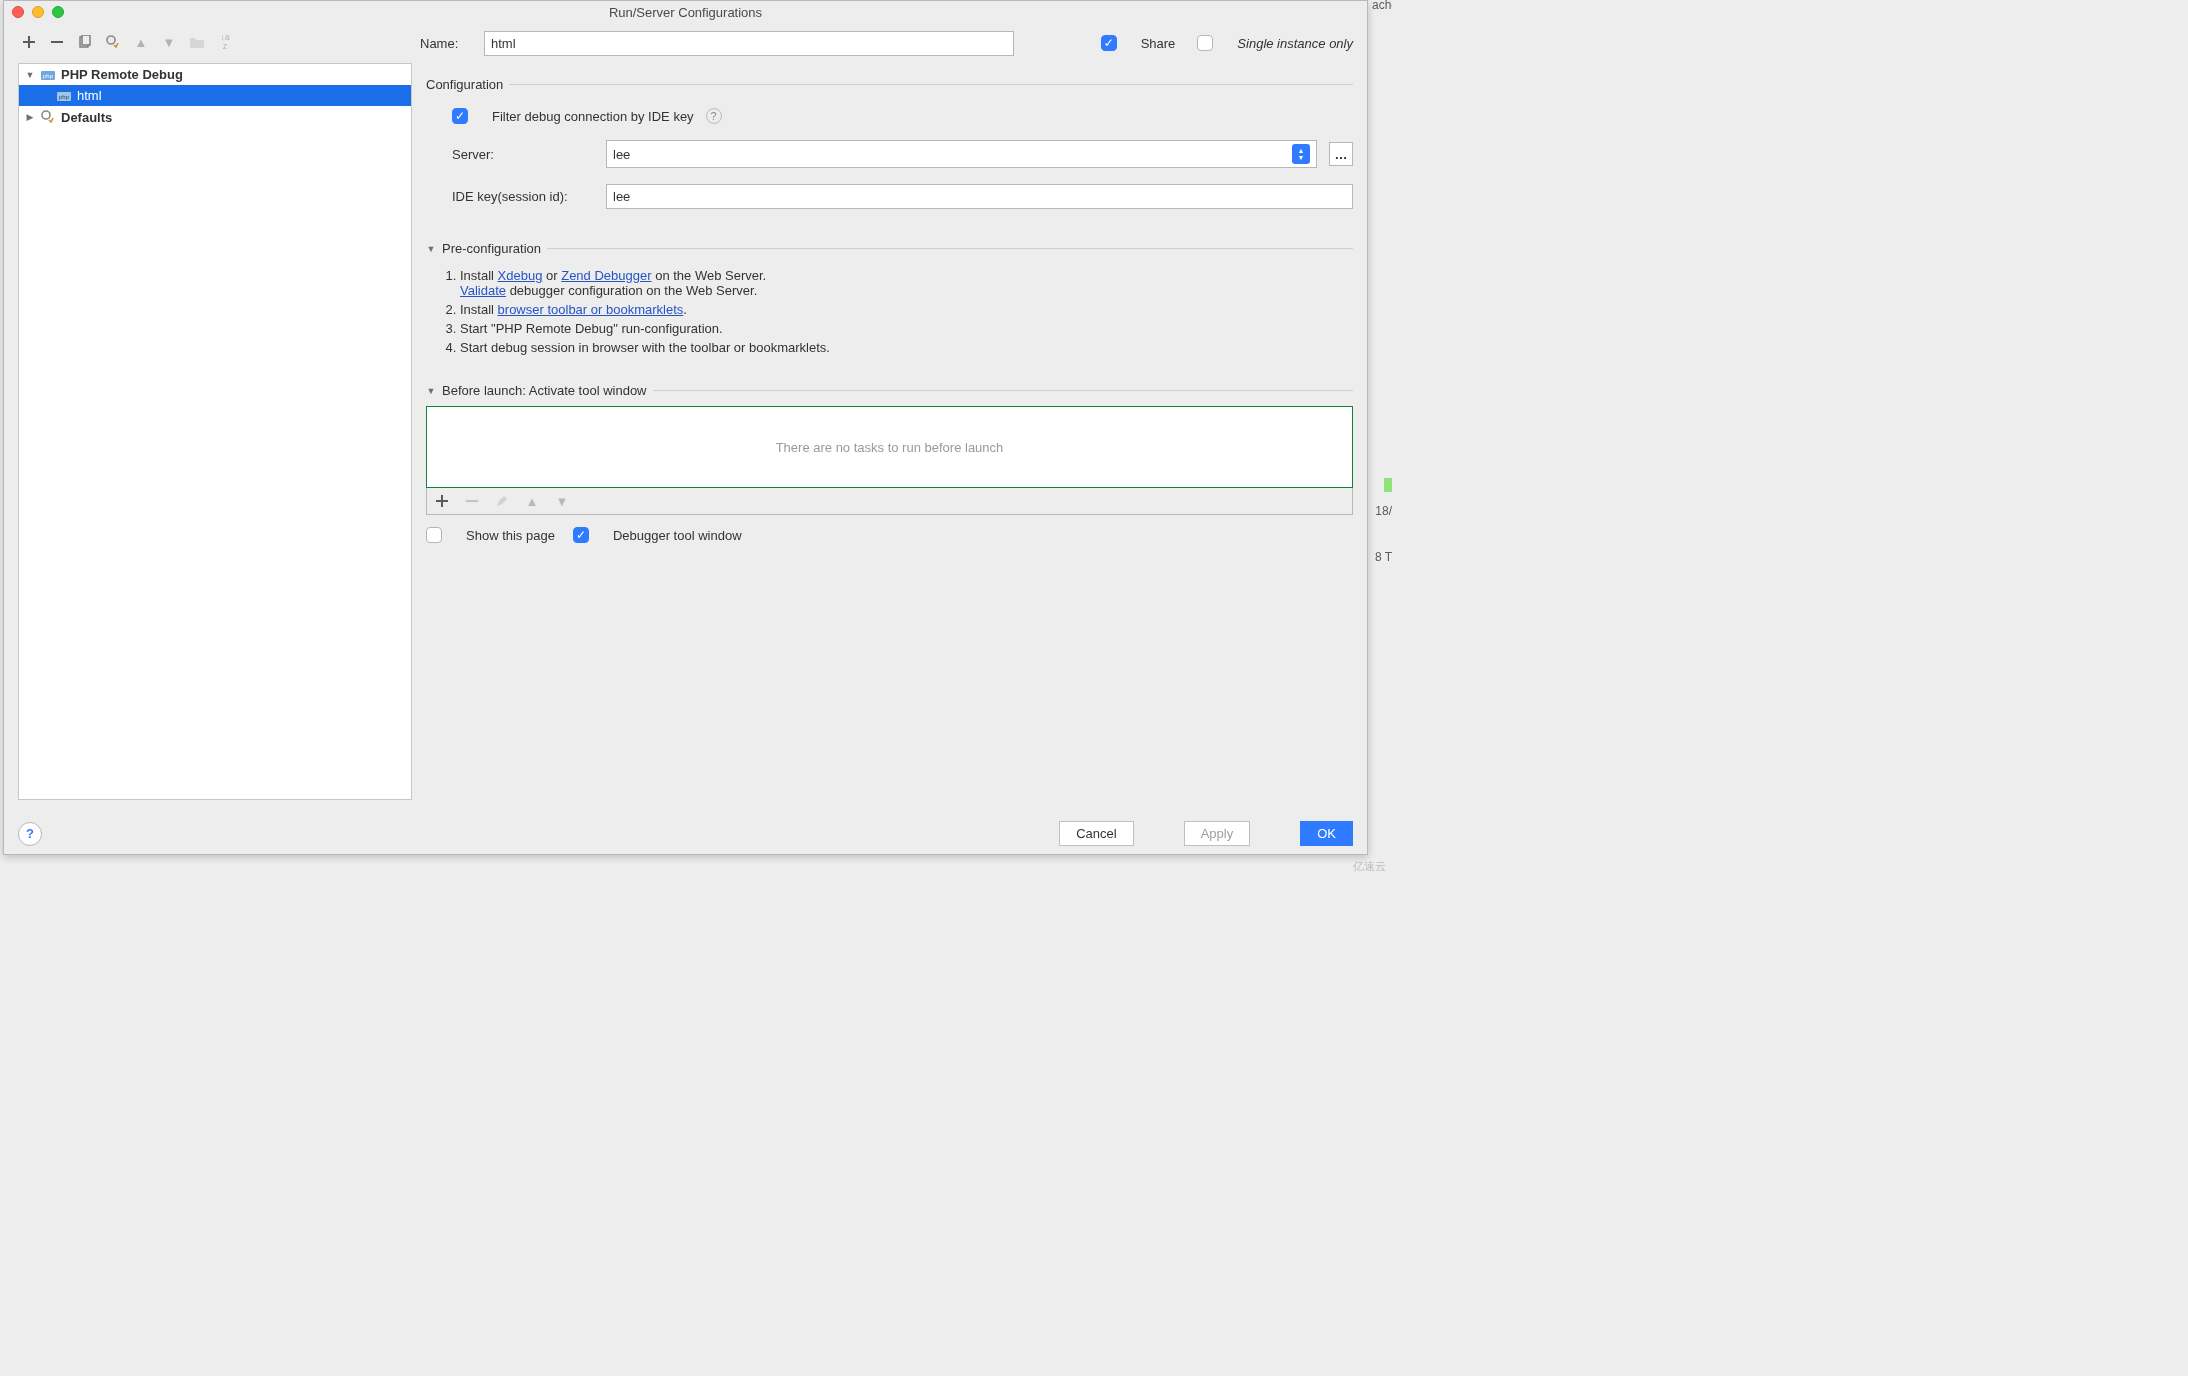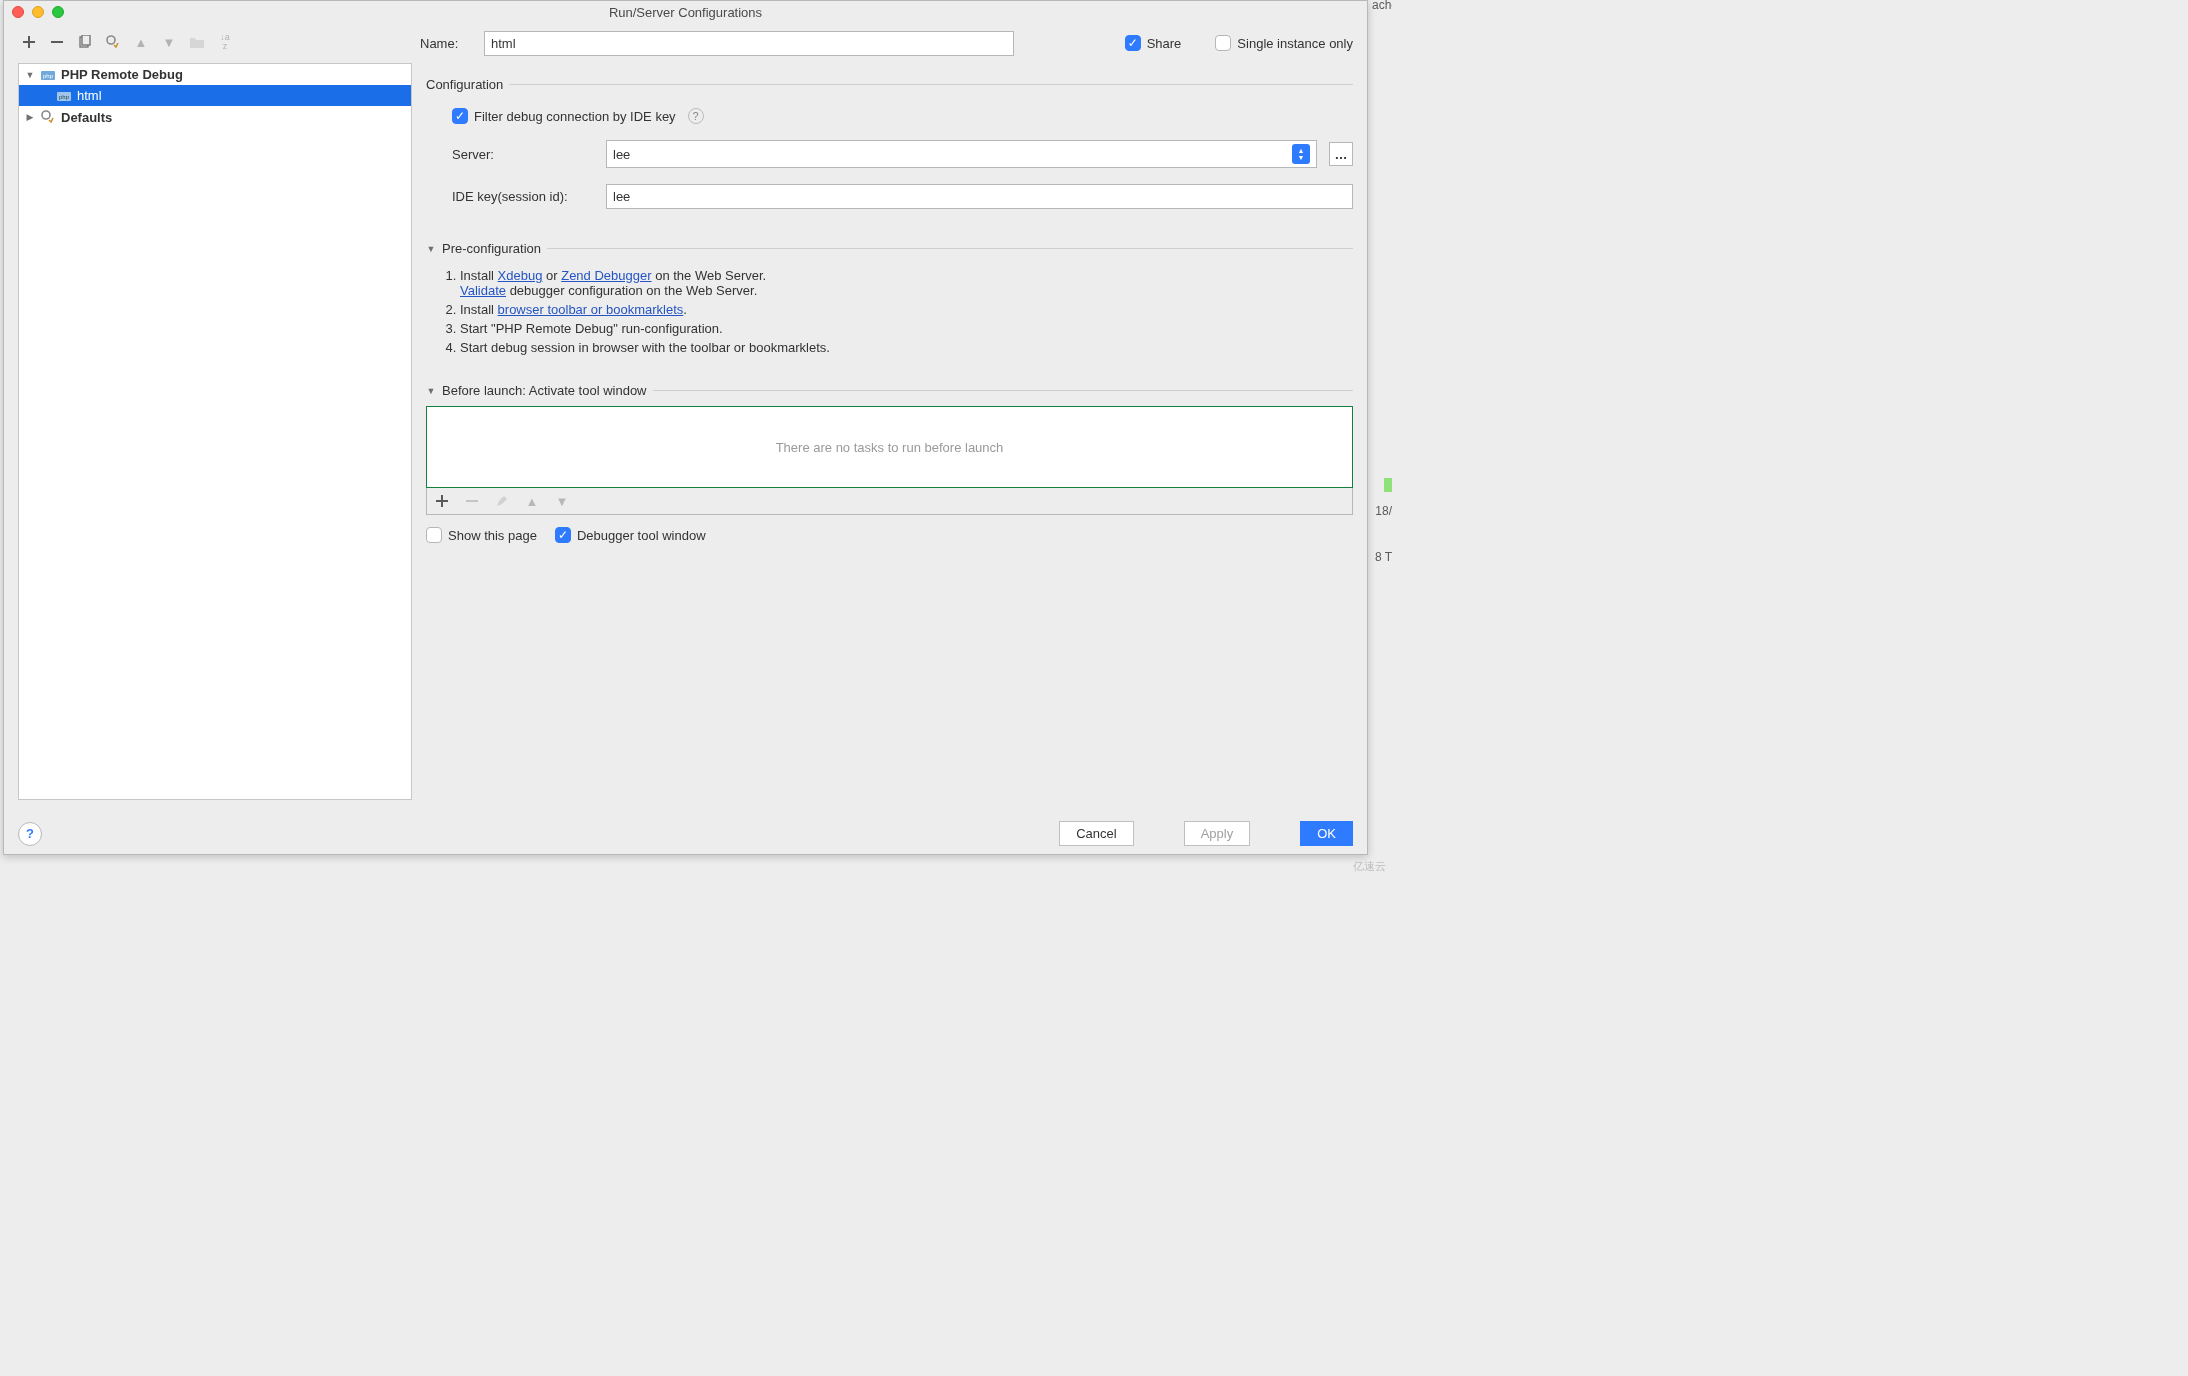--- a/index.html
+++ b/index.html
@@ -77,21 +77,21 @@
 .tree-row b { font-weight: 600; }
 
 .name-label { font-size: 13px; color: #333; margin-right: 8px; min-width: 48px; }
 .text-input {
   border: 1px solid #b7b7b7; background: #fff;
   padding: 4px 6px; font-size: 13px; color: #333;
   border-radius: 0;
 }
 .name-input { width: 530px; }
 
-.checkbox-row { display: inline-flex; align-items: center; gap: 6px; font-size: 13px; }
+.checkbox-row { display: inline-flex; align-items: center; gap: 24px; font-size: 13px; }
 .checkbox {
   width: 16px; height: 16px; border-radius: 4px;
   border: 1px solid #b5b5b5; background: #fff; display: inline-flex;
   align-items: center; justify-content: center;
 }
 .checkbox.checked {
   background: #2f7bff; border-color: #2f7bff; color: #fff;
 }
 .checkbox.checked::after { content: "✓"; font-size: 12px; line-height: 1; }
 
@@ -225,21 +225,21 @@
       <span class="tool-icon disabled" style="font-size:9px;line-height:9px;">↓a<br>&nbsp;z</span>
     </div>
 
     <span class="name-label">Name:</span>
     <input class="text-input name-input" value="html" style="">
     <div style="flex:1"></div>
     <label class="checkbox-row">
       <span class="checkbox checked"></span>
       <span>Share</span>
     </label>
-    <label class="checkbox-row" style="margin-left:26px;">
+    <label class="checkbox-row" style="margin-left:14px;font-style:italic;">
       <span class="checkbox"></span>
       <span>Single instance only</span>
     </label>
   </div>
 
   <div class="body-row">
     <div class="left-col">
       <div class="tree">
         <div class="tree-row">
           <span class="caret">▼</span>

